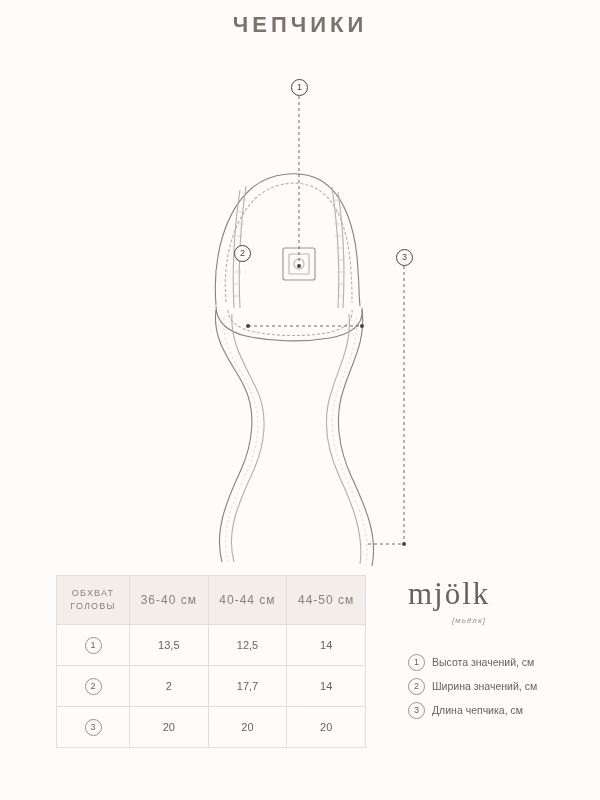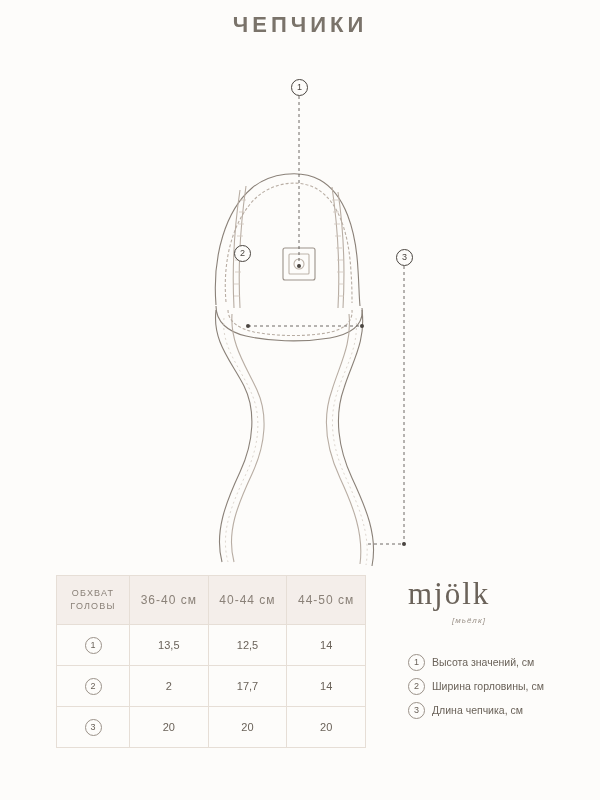--- a/index.html
+++ b/index.html
@@ -276,21 +276,21 @@
     <div class="brand-sub">[мьёлк]</div>
   </div>
 
   <div class="legend">
     <div class="legend-row">
       <span class="cell-marker">1</span>
       <span>Высота значений, см</span>
     </div>
     <div class="legend-row">
       <span class="cell-marker">2</span>
-      <span>Ширина горловины, см</span>
+      <span>Ширина значений, см</span>
     </div>
     <div class="legend-row">
       <span class="cell-marker">3</span>
       <span>Длина чепчика, см</span>
     </div>
   </div>
 
 
 </div>
 

